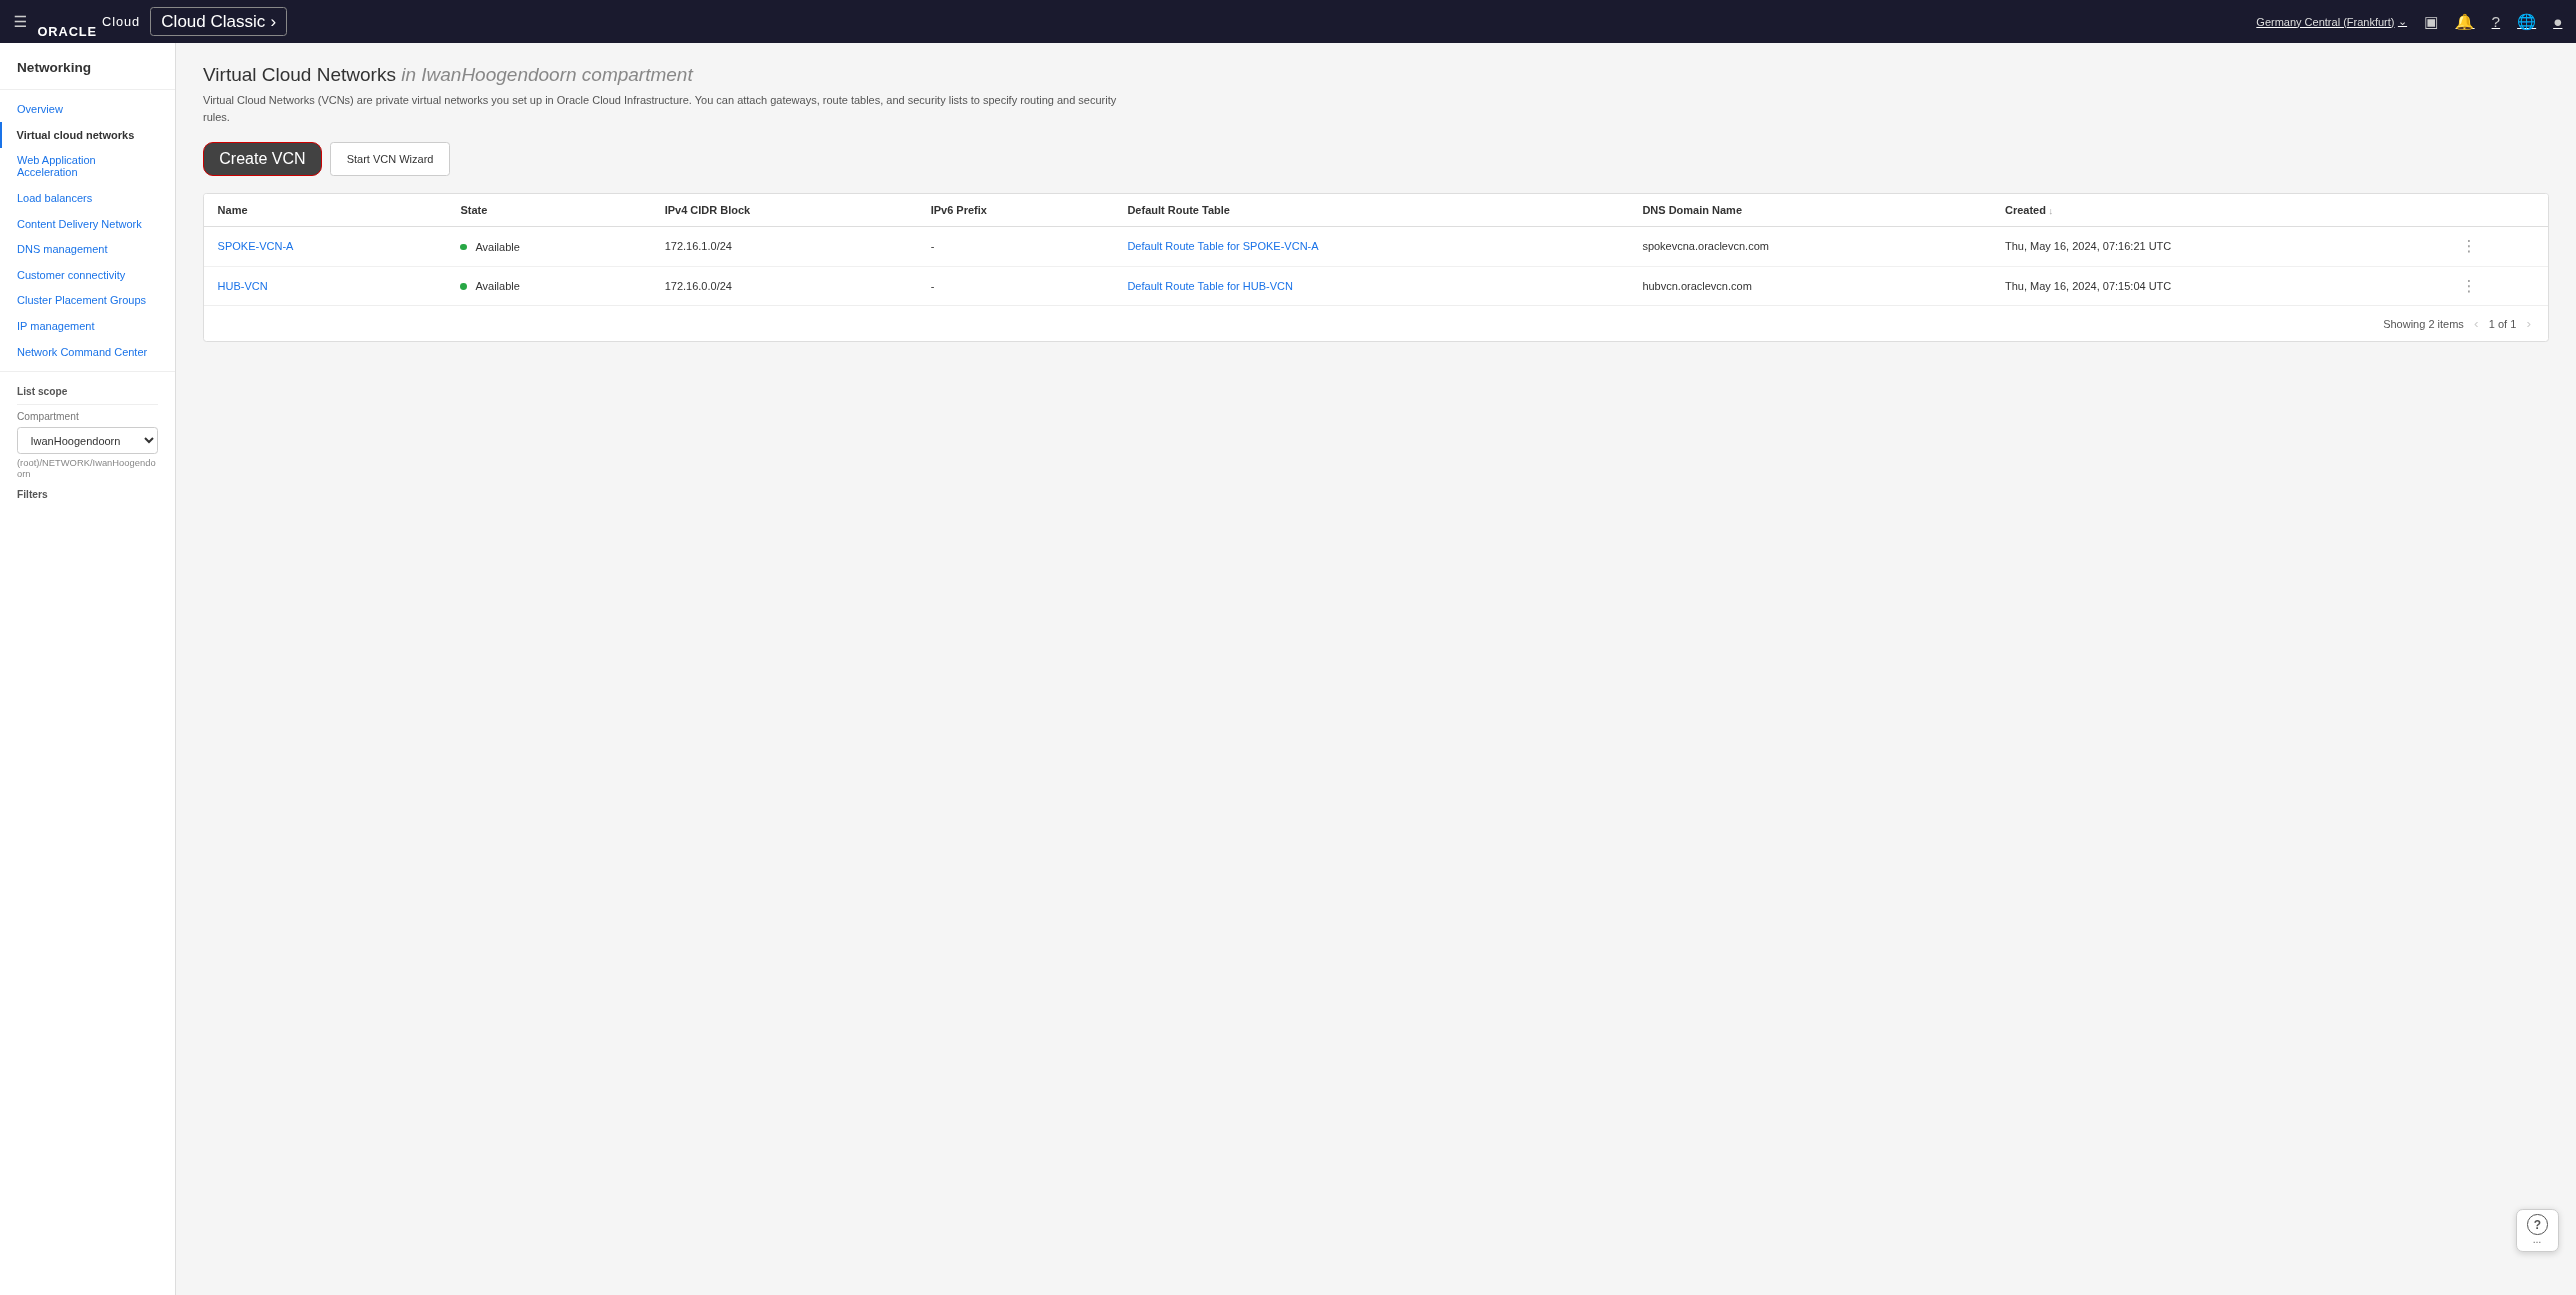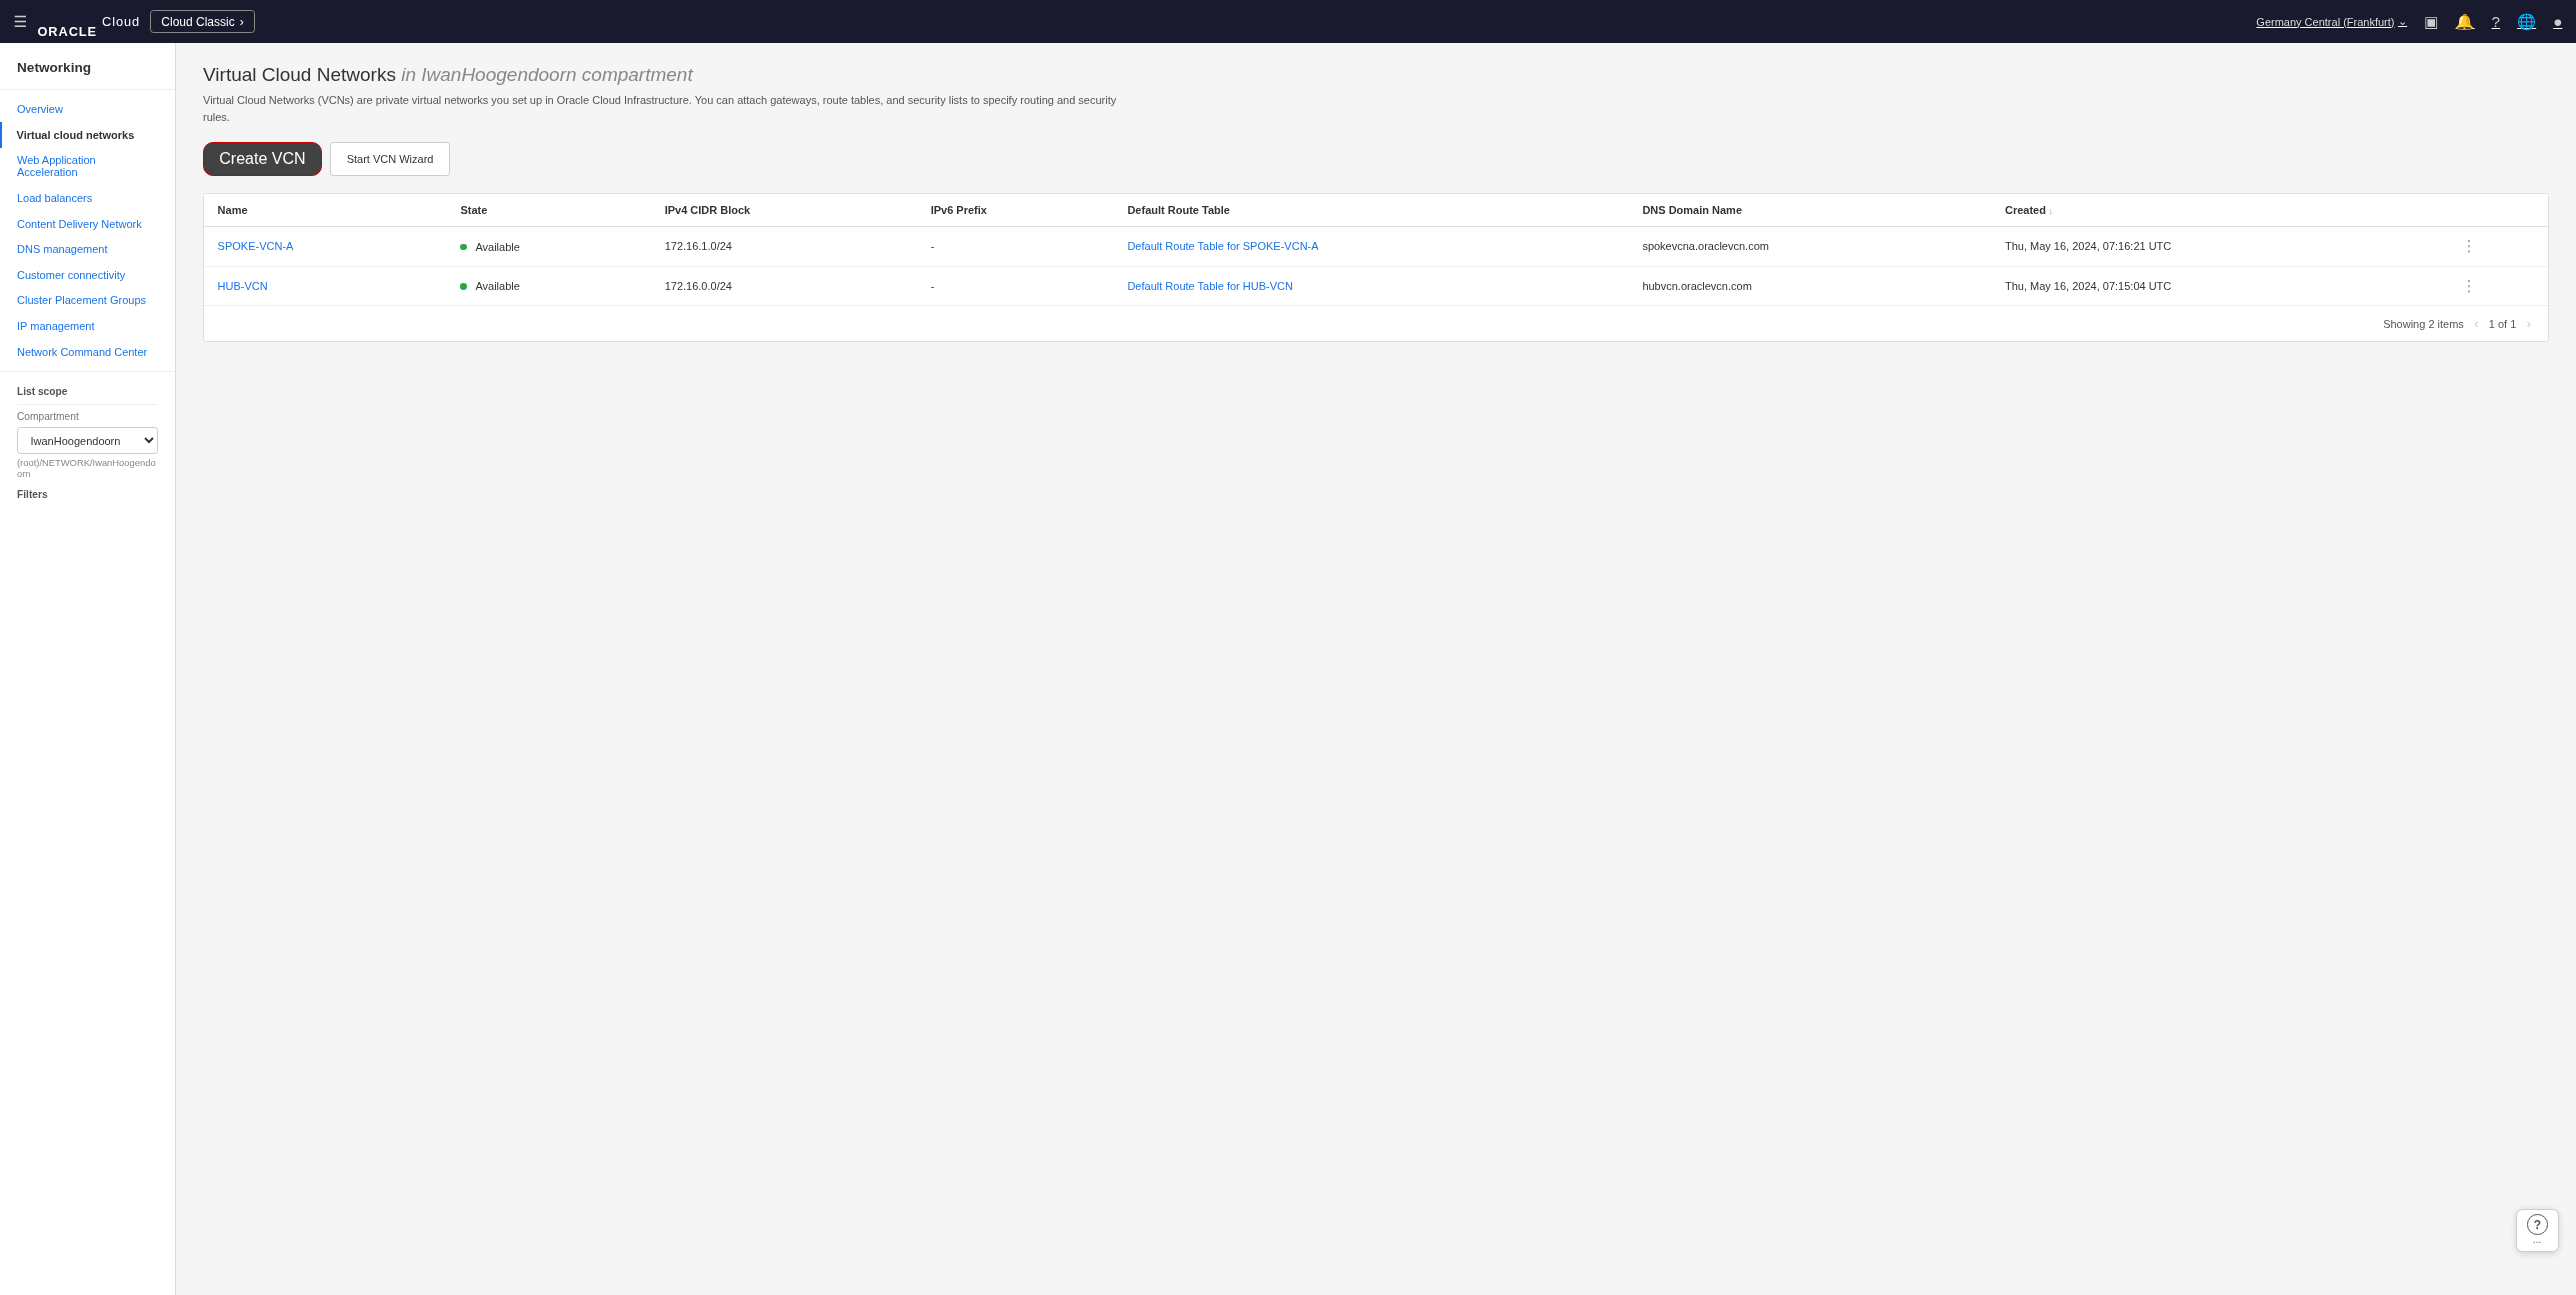--- a/index.html
+++ b/index.html
@@ -18,21 +18,21 @@
       top: 0; left: 0; right: 0;
       z-index: 100;
     }
     .topnav-hamburger { cursor: pointer; font-size: 15.3px; color: #ccc; }
     .topnav-logo { display: flex; align-items: center; gap: 5.1px; color: white; font-size: 12.8px; font-weight: 300; letter-spacing: 0.9px; }
     .topnav-logo strong { font-weight: 700; margin-top: 20px; }
     .topnav-cloud-classic {
       border: 0.9px solid #888;
       border-radius: 3.4px;
       padding: 3.4px 10.2px;
-      font-size: 12px;
+      font-size: 17px;
       color: white;
       cursor: pointer;
       background: transparent;
       display: flex; align-items: center; gap: 5.1px; justify-content: space-between;
     }
     .topnav-search {
       flex: 1;
       background: #2a2a3e;
       border: 0.9px solid #555;
       border-radius: 3.4px;

